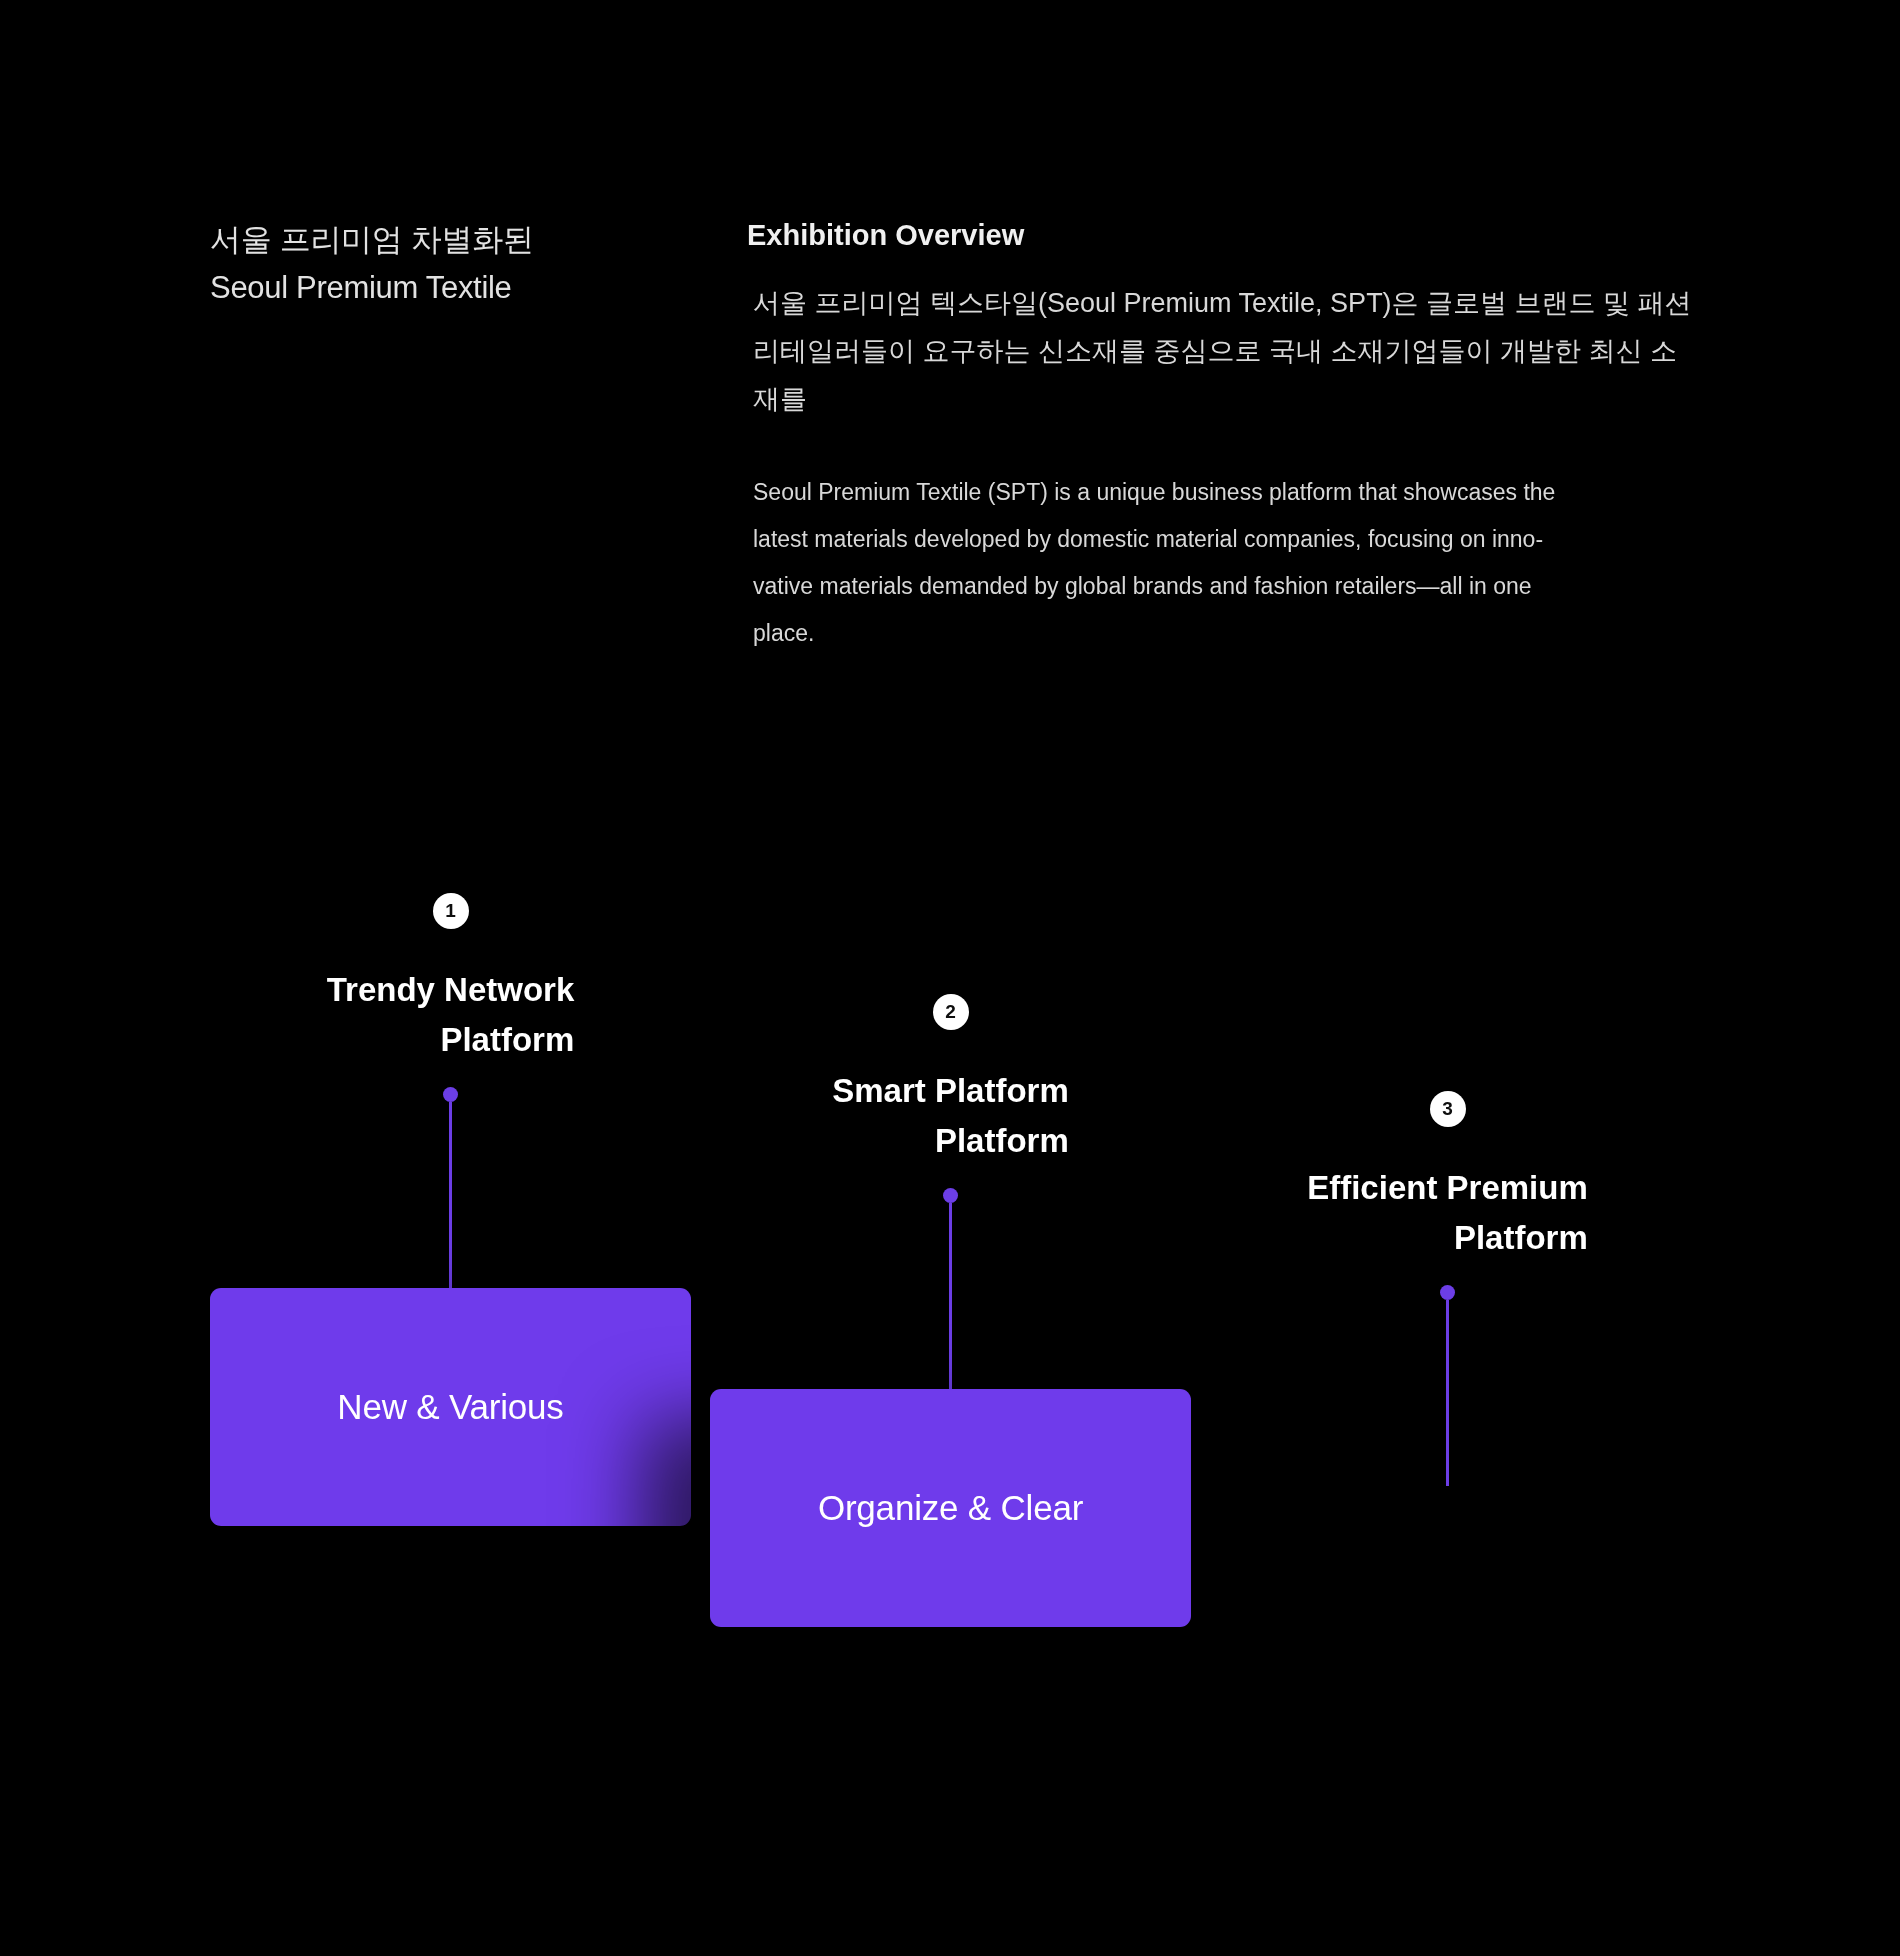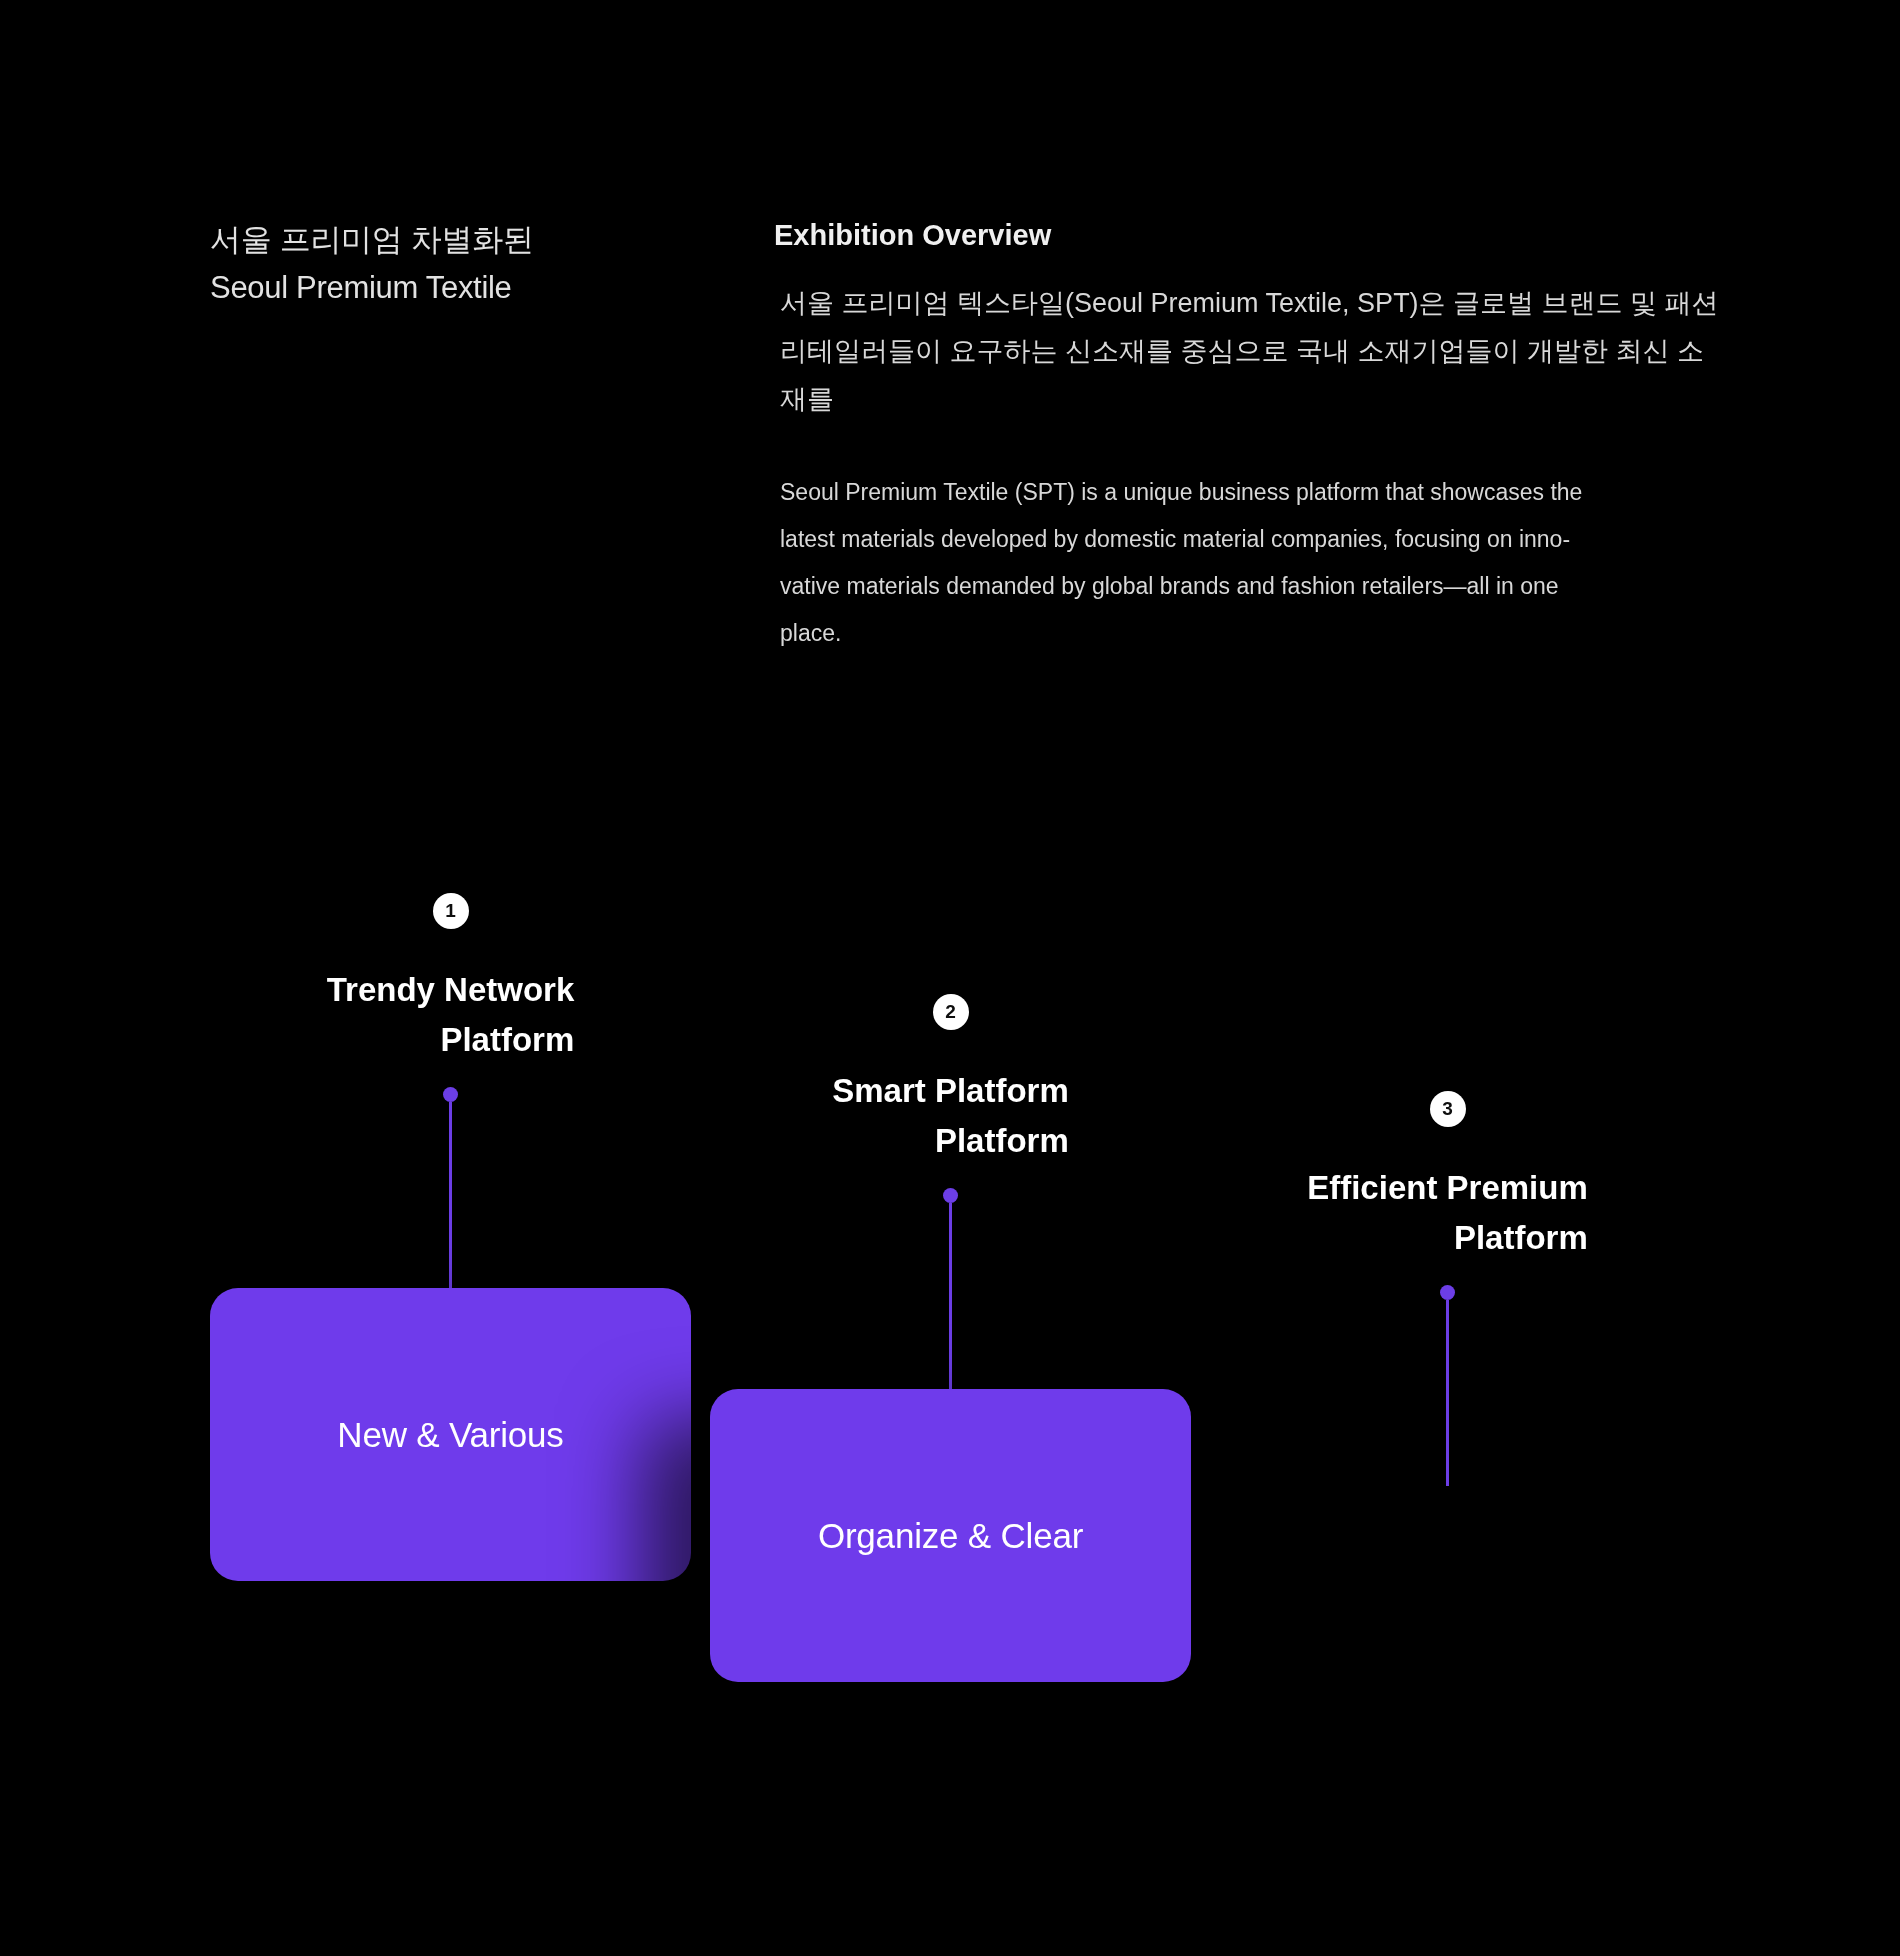--- a/index.html
+++ b/index.html
@@ -12,21 +12,21 @@
   }
 
   
   .left-title{
     position:absolute;left:210px;top:216px;
     font-size:31px;line-height:48px;font-weight:400;
     color:#E2E2E2;letter-spacing:-0.3px;
   }
 
   
-  .overview{position:absolute;left:774px;top:216px;width:955px;}
+  .overview{position:absolute;left:747px;top:216px;width:955px;}
   .overview-heading{
     margin:0;font-size:29px;line-height:38px;font-weight:700;color:#F0F0F0;
   }
   .para{margin:6px;color:#D8D8D8;font-weight:400;}
   .para .line{display:block;}
   .para-ko{margin-top:25px;font-size:27px;line-height:48px;}
   .para-en{margin-top:46px;font-size:23px;line-height:47px;}
 
   
   .feature{
@@ -49,21 +49,21 @@
     color:#FFFFFF;text-align:right;margin-bottom:22px;
   }
   .connector-dot{
     width:15px;height:15px;border-radius:50%;
     background:#6C3EE6;flex:0 0 auto;
   }
   .connector-line{
     width:3px;height:186px;background:#6C3EE6;flex:0 0 auto;
   }
   .card{
-    width:481px;height:293px;border-radius:28px;
+    width:481px;height:238px;border-radius:11px;
     background:#6F3BEB;
     display:flex;align-items:center;justify-content:center;
     box-shadow:-69px 30px 79px rgba(0,0,0,0.6);
   }
   .card-label{
     font-size:35px;font-weight:400;color:#FFFFFF;letter-spacing:-0.2px;
   }
 </style>
 </head>
 <body>

